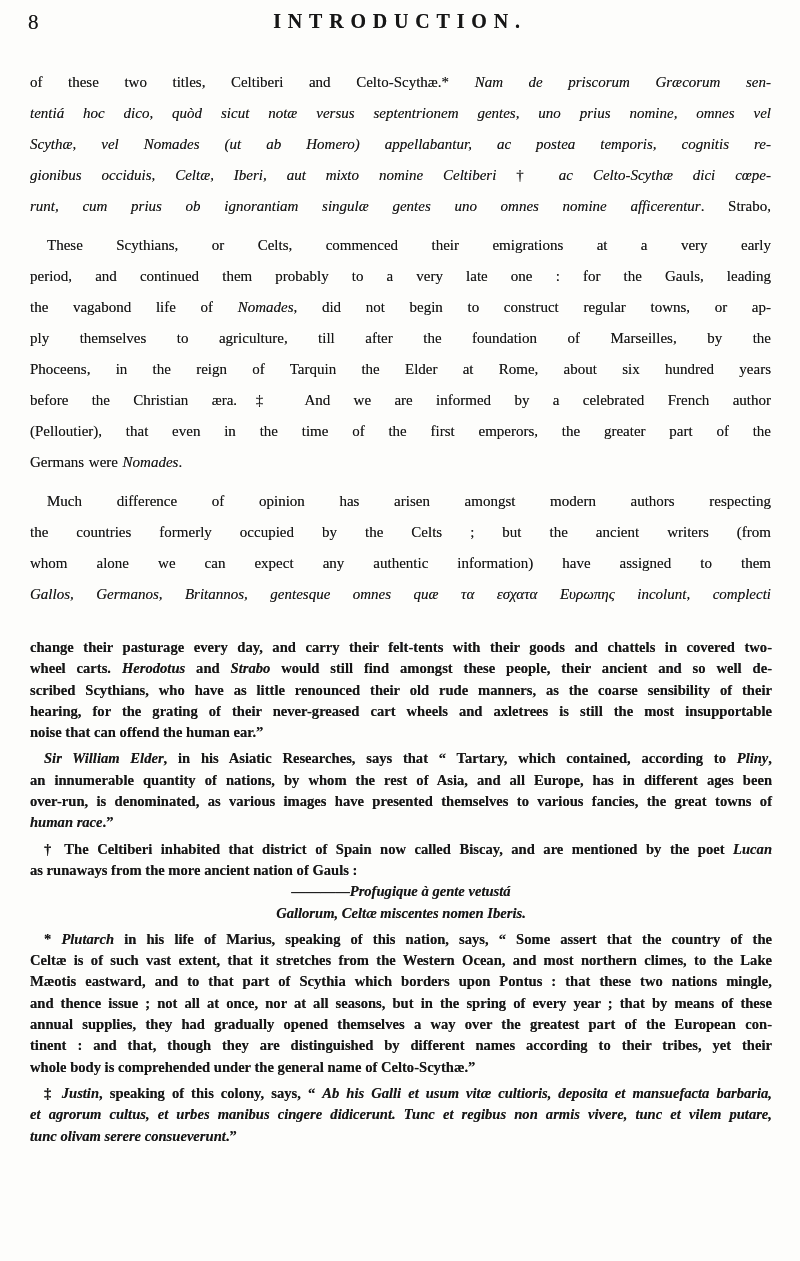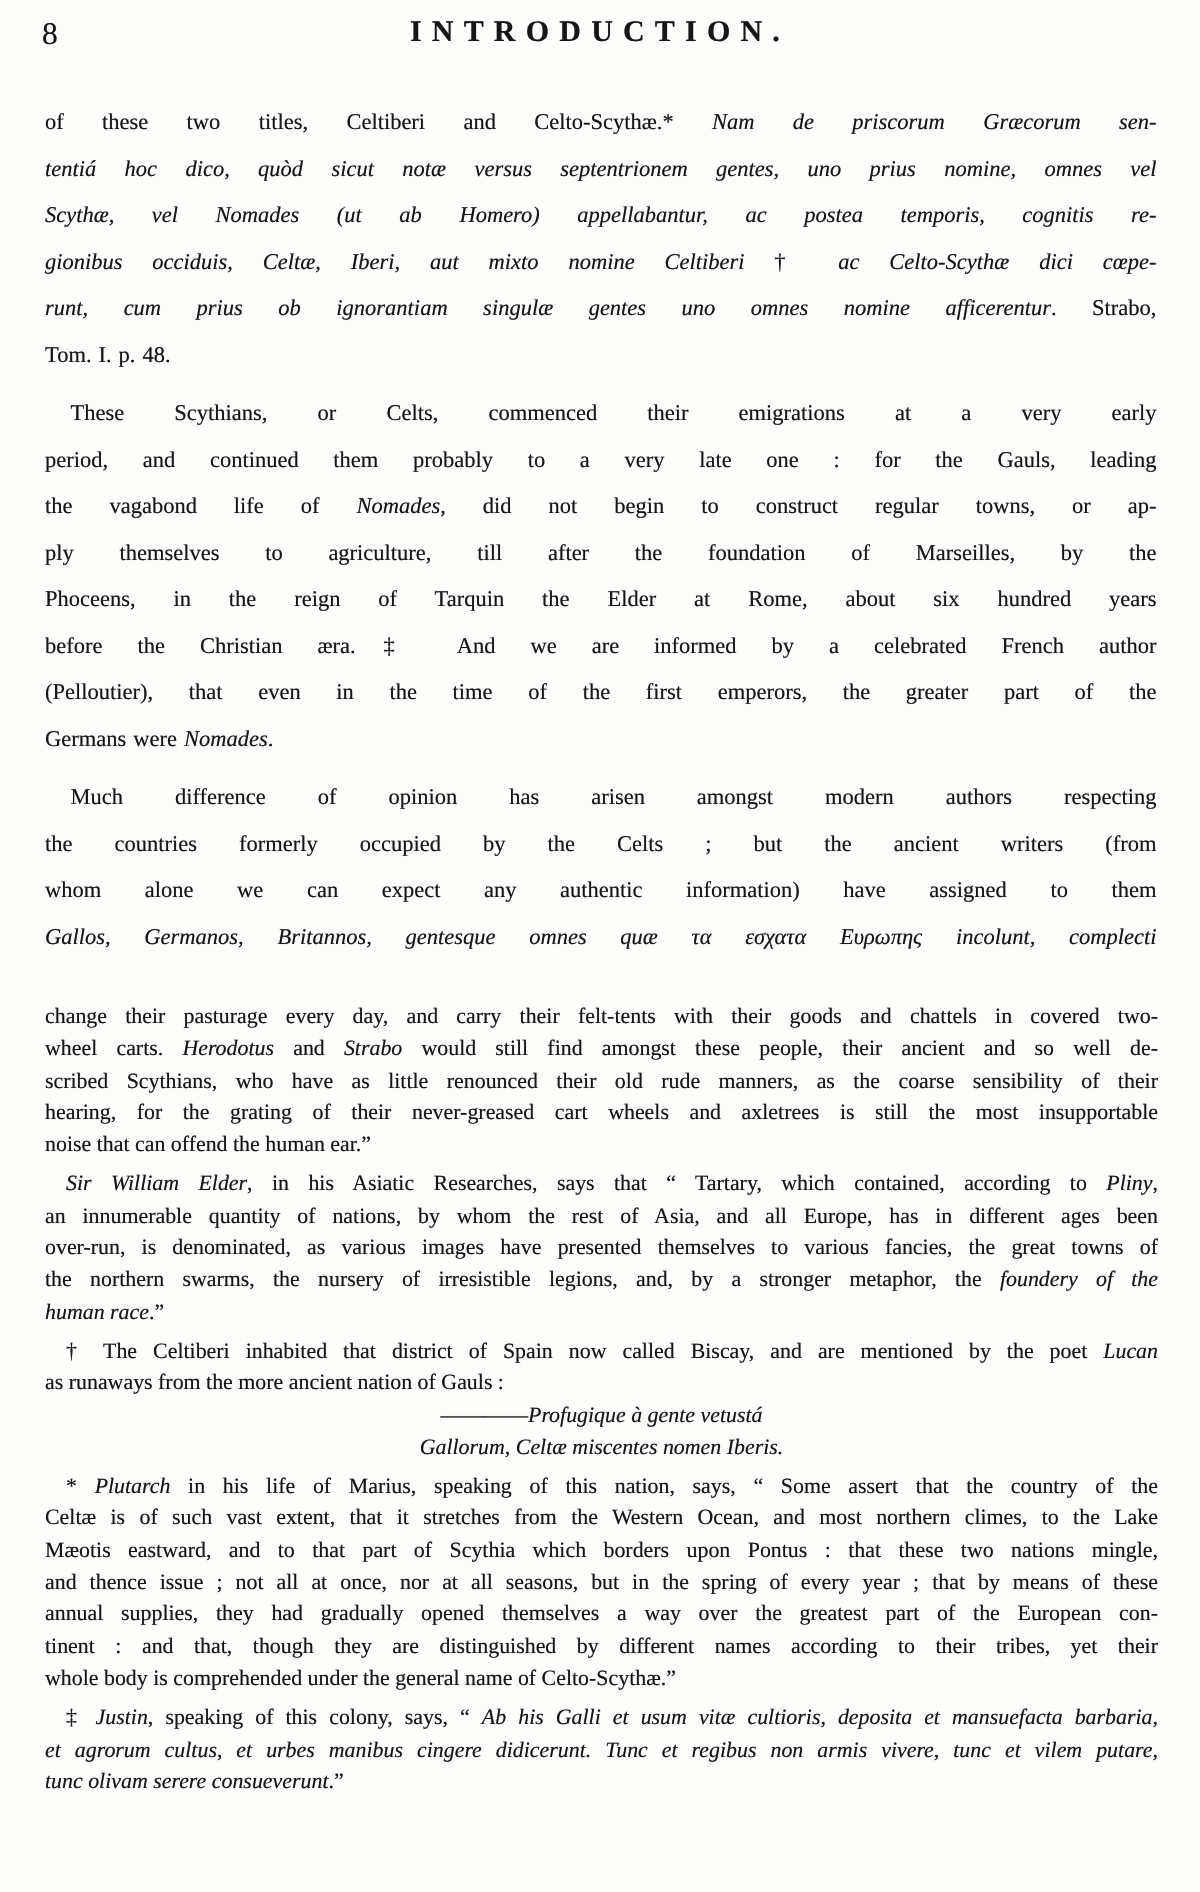--- a/index.html
+++ b/index.html
@@ -33,20 +33,21 @@
     font-size: 15px;
     line-height: 31px;
     word-spacing: 0.06em;
   }
   .main .para + .para { margin-top: 8px; }
   .fnotes {
     margin: 0 28px 0 30px;
     padding-top: 27px;
     font-size: 14.6px;
     line-height: 21.3px;
+    font-weight: bold;
   }
   .fnotes .para + .para { margin-top: 5px; }
   .line { min-height: 1em; }
   .line.j { text-align: justify; text-align-last: justify; }
   .line.l { text-align: left; text-align-last: left; }
   .line.c { text-align: center; text-align-last: center; }
   .line.ind { text-indent: 17px; }
   .fnotes .line.ind { text-indent: 14px; }
   .it { font-style: italic; }
   .ro { font-style: normal; }
@@ -60,21 +61,20 @@
     <span class="runtitle">INTRODUCTION.</span>
   </div>
 
   <div class="main">
       <div class="para">
         <div class="line j"><span class="ro">of these two titles, Celtiberi and Celto-Scythæ.*  </span><span class="it">Nam de priscorum Græcorum sen-</span></div>
         <div class="line j"><span class="it">tentiá hoc dico, quòd sicut notæ versus septentrionem gentes, uno prius nomine, omnes vel</span></div>
         <div class="line j"><span class="it">Scythæ, vel Nomades (ut ab Homero) appellabantur, ac postea temporis, cognitis re-</span></div>
         <div class="line j"><span class="it">gionibus occiduis, Celtæ, Iberi, aut mixto nomine Celtiberi</span><span class="ro"> † </span><span class="it">ac Celto-Scythæ dici cœpe-</span></div>
         <div class="line j"><span class="it">runt, cum prius ob ignorantiam singulæ gentes uno omnes nomine afficerentur</span><span class="ro">.  Strabo,</span></div>
-        <div class="line l"><span class="ro">Tom. I. p. 48.</span></div>
       </div>
       <div class="para">
         <div class="line j ind"><span class="ro">These Scythians, or Celts, commenced their emigrations at a very early</span></div>
         <div class="line j"><span class="ro">period, and continued them probably to a very late one :  for the Gauls, leading</span></div>
         <div class="line j"><span class="ro">the vagabond life of </span><span class="it">Nomades</span><span class="ro">, did not begin to construct regular towns, or ap-</span></div>
         <div class="line j"><span class="ro">ply themselves to agriculture, till after the foundation of Marseilles, by the</span></div>
         <div class="line j"><span class="ro">Phoceens, in the reign of Tarquin the Elder at Rome, about six hundred years</span></div>
         <div class="line j"><span class="ro">before the Christian æra.‡  And we are informed by a celebrated French author</span></div>
         <div class="line j"><span class="ro">(Pelloutier), that even in the time of the first emperors, the greater part of the</span></div>
         <div class="line l"><span class="ro">Germans were </span><span class="it">Nomades</span><span class="ro">.</span></div>
@@ -92,21 +92,20 @@
         <div class="line j"><span class="ro">change their pasturage every day, and carry their felt-tents with their goods and chattels in covered two-</span></div>
         <div class="line j"><span class="ro">wheel carts.  </span><span class="it">Herodotus</span><span class="ro"> and </span><span class="it">Strabo</span><span class="ro"> would still find amongst these people, their ancient and so well de-</span></div>
         <div class="line j"><span class="ro">scribed Scythians, who have as little renounced their old rude manners, as the coarse sensibility of their</span></div>
         <div class="line j"><span class="ro">hearing, for the grating of their never-greased cart wheels and axletrees is still the most insupportable</span></div>
         <div class="line l"><span class="ro">noise that can offend the human ear.”</span></div>
       </div>
       <div class="para">
         <div class="line j ind"><span class="it">Sir William Elder</span><span class="ro">, in his Asiatic Researches, says that “ Tartary, which contained, according to </span><span class="it">Pliny</span><span class="ro">,</span></div>
         <div class="line j"><span class="ro">an innumerable quantity of nations, by whom the rest of Asia, and all Europe, has in different ages been</span></div>
         <div class="line j"><span class="ro">over-run, is denominated, as various images have presented themselves to various fancies, the great towns of</span></div>
-        <div class="line j"><span class="ro">the northern swarms, the nursery of irresistible legions, and, by a stronger metaphor, the </span><span class="it">foundery of the</span></div>
         <div class="line l"><span class="it">human race</span><span class="ro">.”</span></div>
       </div>
       <div class="para">
         <div class="line j ind"><span class="ro">† The Celtiberi inhabited that district of Spain now called Biscay, and are mentioned by the poet </span><span class="it">Lucan</span></div>
         <div class="line l"><span class="ro">as runaways from the more ancient nation of Gauls :</span></div>
         <div class="line c"><span class="ro">————</span><span class="it">Profugique à gente vetustá</span></div>
         <div class="line c"><span class="it">Gallorum, Celtæ miscentes nomen Iberis.</span></div>
       </div>
       <div class="para">
         <div class="line j ind"><span class="ro">* </span><span class="it">Plutarch</span><span class="ro"> in his life of Marius, speaking of this nation, says, “ Some assert that the country of the</span></div>

